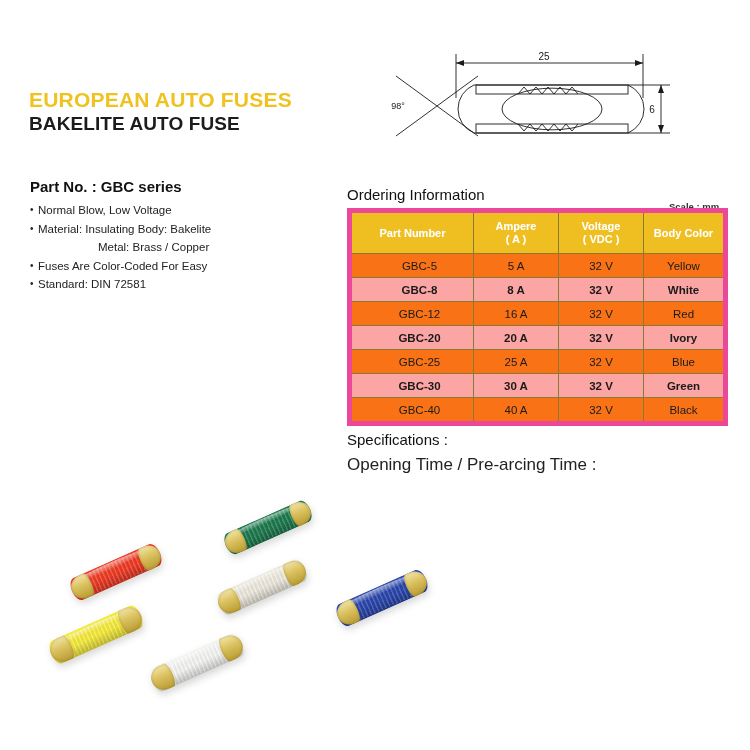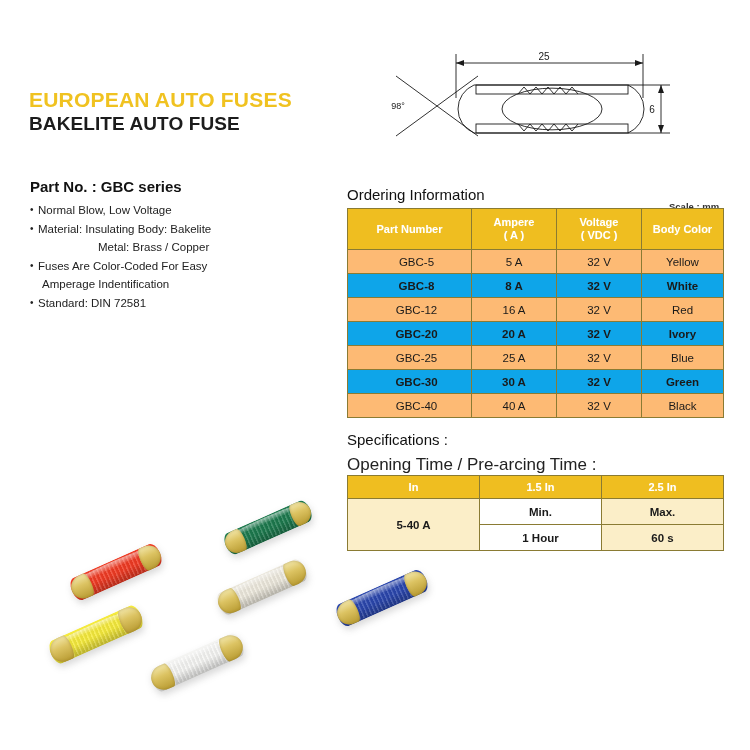--- a/index.html
+++ b/index.html
@@ -53,37 +53,37 @@
   .sec-sub{
     position:absolute;font-size:17px;color:#222;white-space:nowrap;
   }
   #ordering-heading{left:347px;top:186px;}
   #spec-heading{left:347px;top:431px;}
   #spec-subheading{left:347px;top:455px;}
 
   
   table{border-collapse:collapse;}
   .tbl{
-    position:absolute;border:1px solid #ec4899;
+    position:absolute;border:5px solid #ec4899;
     table-layout:fixed;
     padding-left:36px;
   }
   .tbl td,.tbl th{
     border:1px solid #8a7b33;
     text-align:center;vertical-align:middle;
     font-size:11.5px;color:#1a1a1a;
     padding:0;height:23px;
   }
   .tbl thead th{
     background:#efbe20;color:#ffffff;font-weight:bold;
     font-size:11px;line-height:13px;height:40px;
     text-shadow:0 0 1px rgba(255,255,255,.25);
   }
-  .row-white td{background:#fdba74;}
-  .row-cream td{background:#0ea5e9;}
+  .row-white td{background:#f97316;}
+  .row-cream td{background:#fca5a5;}
   .row-cream td{font-weight:bold;}
   .cell-left{text-align:left;padding-left:14px !important;}
 
   #ordering-table{left:347px;top:208px;width:376px;}
   #spec-table{left:347px;top:475px;width:376px;}
 
   #spec-table td{height:25px;}
   #spec-table thead th{height:22px;font-size:11px;}
   .cream-cell{background:#fbeec8;font-weight:bold;}
   .white-cell{background:#ffffff;font-weight:bold;}
@@ -131,24 +131,20 @@
       <span class="bullet-dot">•</span>
       <span class="bullet-txt">Material: Insulating Body: Bakelite</span>
     </div>
     <div class="bullet-row indented">
       <span class="bullet-dot"></span>
       <span class="bullet-txt">Metal: Brass / Copper</span>
     </div>
     <div class="bullet-row">
       <span class="bullet-dot">•</span>
       <span class="bullet-txt">Fuses Are Color-Coded For Easy</span>
-    </div>
-    <div class="bullet-row cont">
-      <span class="bullet-dot"></span>
-      <span class="bullet-txt">Amperage Indentification</span>
     </div>
     <div class="bullet-row">
       <span class="bullet-dot">•</span>
       <span class="bullet-txt">Standard: DIN 72581</span>
     </div>
   </div>
 
   <svg class="drawing" viewBox="0 0 300 115">
     <g fill="none" stroke="#1a1a1a" stroke-width="0.9">
 
@@ -256,45 +252,20 @@
         <td>40 A</td>
         <td>32 V</td>
         <td>Black</td>
       </tr>
     </tbody>
   </table>
 
   <div class="sec-head" id="spec-heading">Specifications :</div>
   <div class="sec-sub" id="spec-subheading">Opening Time / Pre-arcing Time :</div>
 
-  <table class="tbl" id="spec-table">
-    <colgroup>
-        <col style="width:132px">
-        <col style="width:122px">
-        <col style="width:122px">
-      </colgroup>
-    <thead>
-      <tr>
-        <th>In</th>
-        <th>1.5 In</th>
-        <th>2.5 In</th>
-      </tr>
-    </thead>
-    <tbody>
-      <tr>
-        <td class="cream-cell" rowspan="2">5-40 A</td>
-        <td class="white-cell">Min.</td>
-        <td class="cream-cell">Max.</td>
-      </tr>
-      <tr>
-        <td class="white-cell">1 Hour</td>
-        <td class="cream-cell">60 s</td>
-      </tr>
-    </tbody>
-  </table>
 
   <div>
     <div class="fuse" id="fuse-0" style="left: 222px; top: 516px; width: 92px; height: 23px; transform: rotate(-24deg);">
       <div class="body" style="background: linear-gradient(rgb(29, 122, 78) 0%, rgb(29, 122, 78) 55%, rgba(0, 0, 0, 0.22) 100%), rgb(29, 122, 78);"></div>
       <div class="ribs"></div>
       <div class="gloss"></div>
       <div class="cap l"></div>
       <div class="cap r"></div>
     </div>
     <div class="fuse" id="fuse-1" style="left: 68px; top: 560px; width: 96px; height: 24px; transform: rotate(-24deg);">

